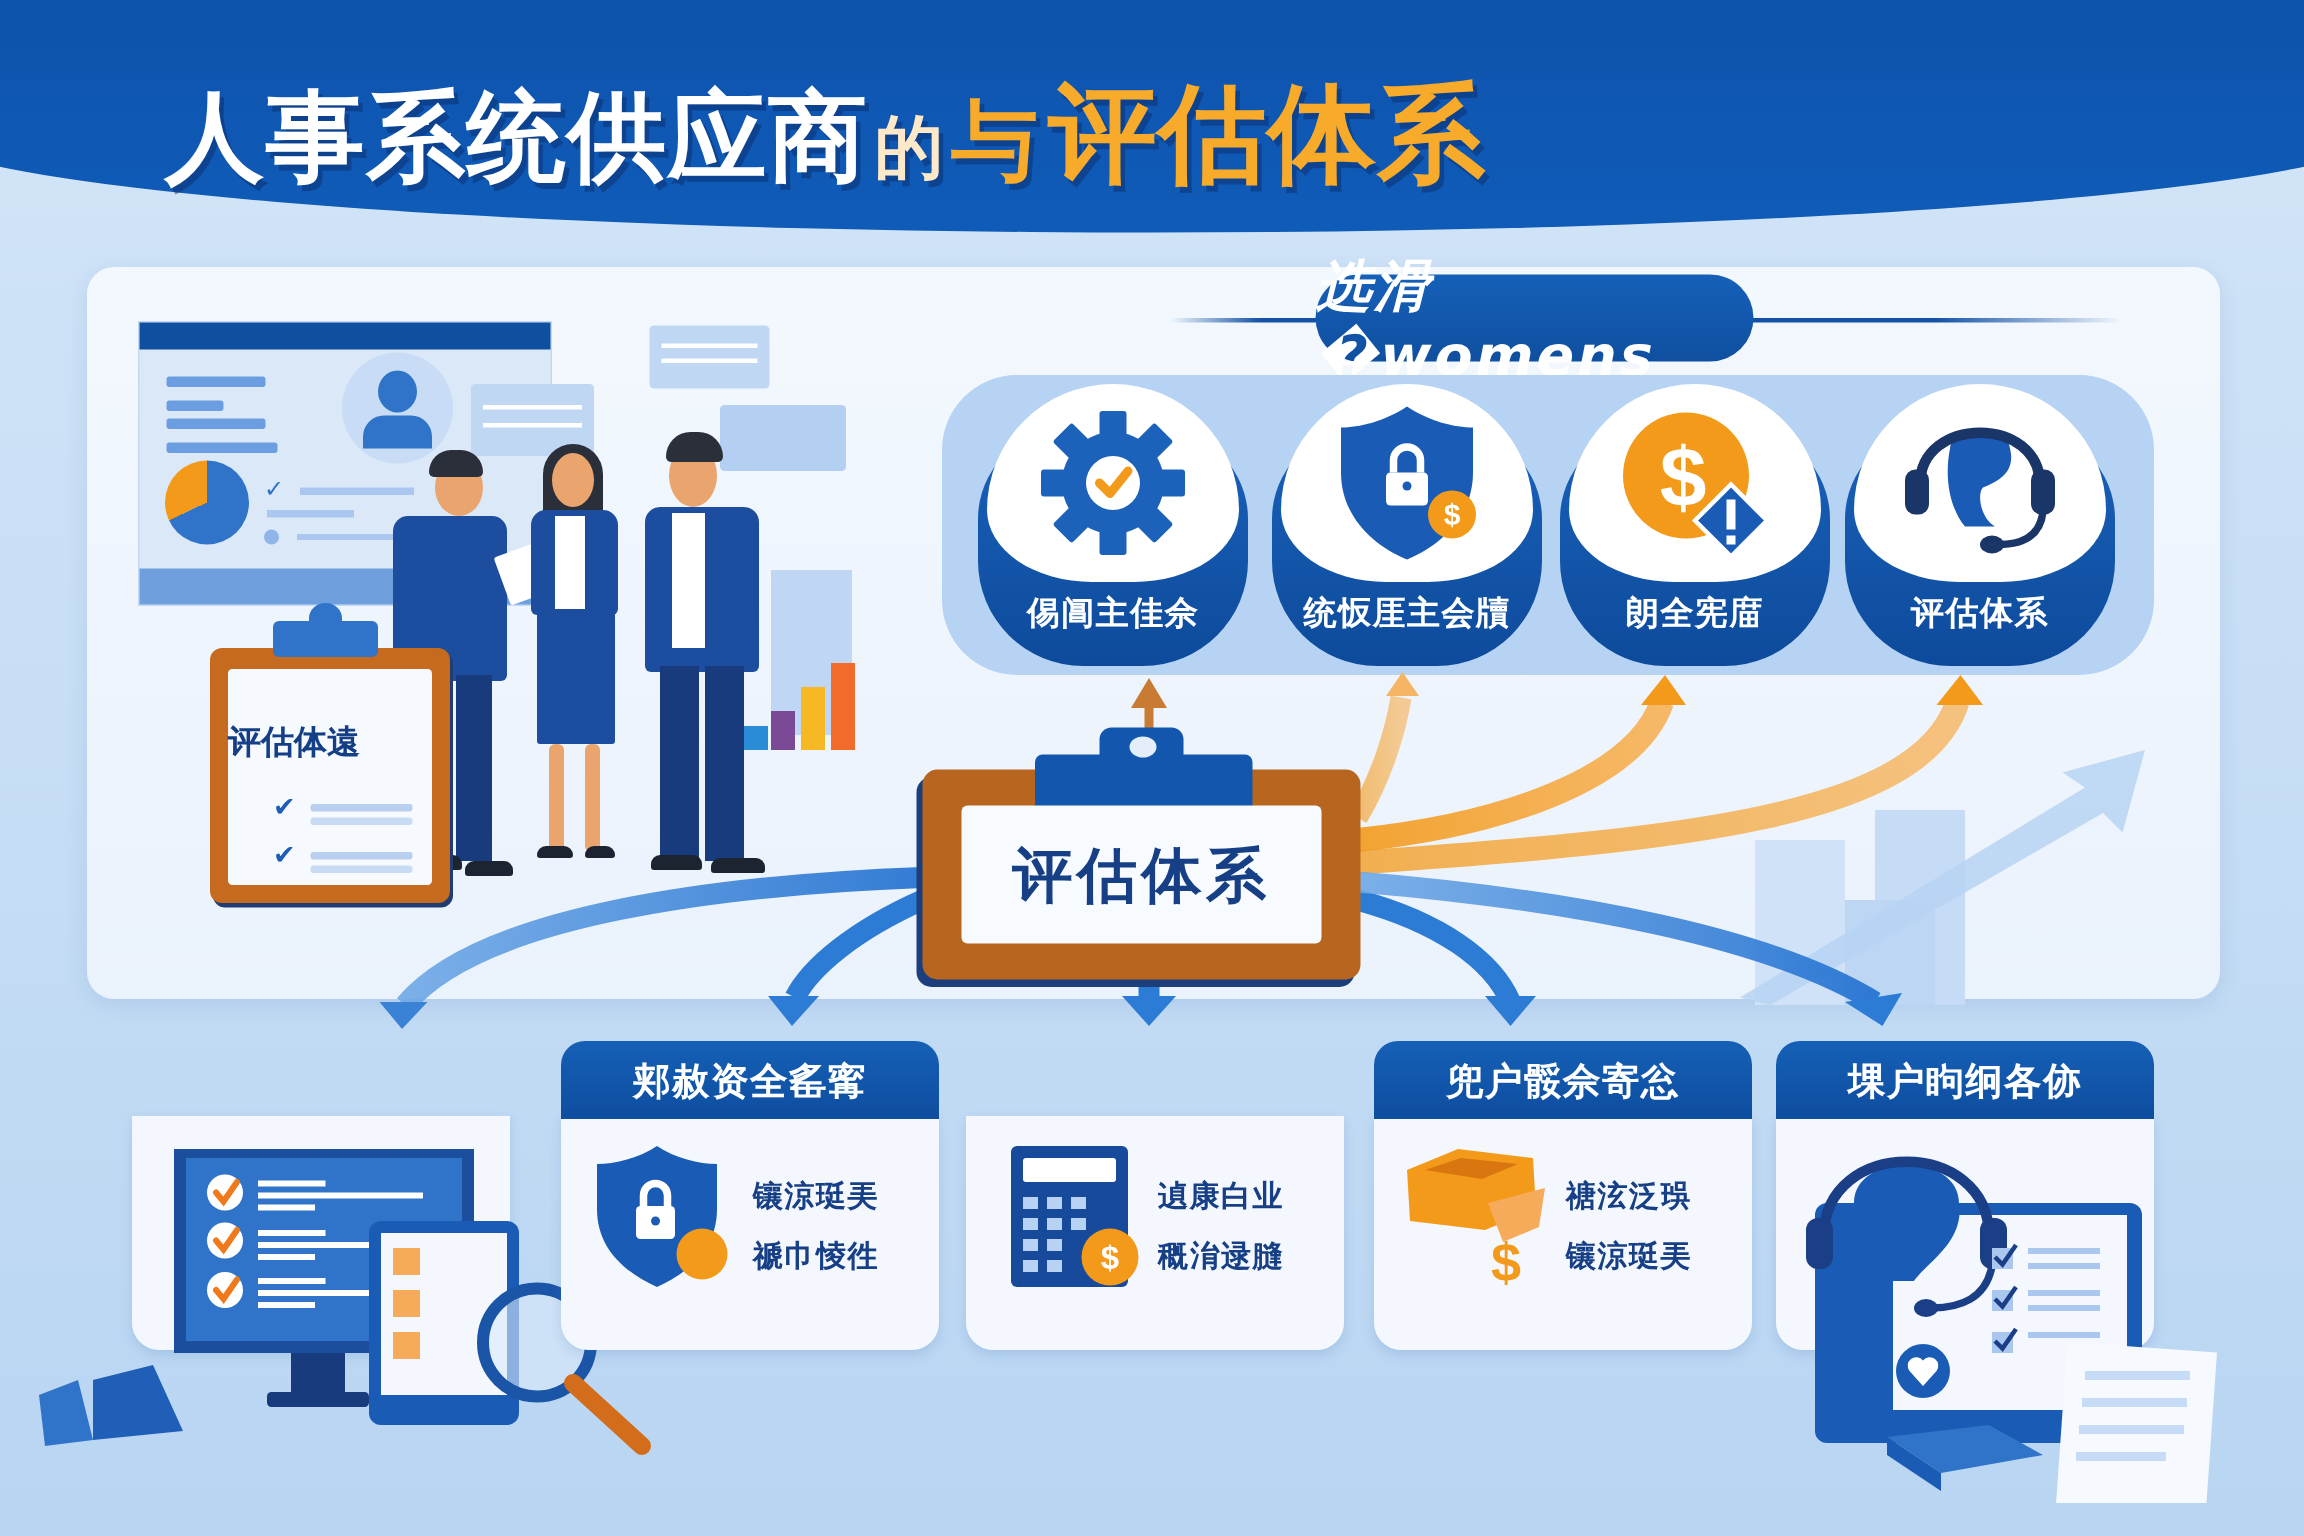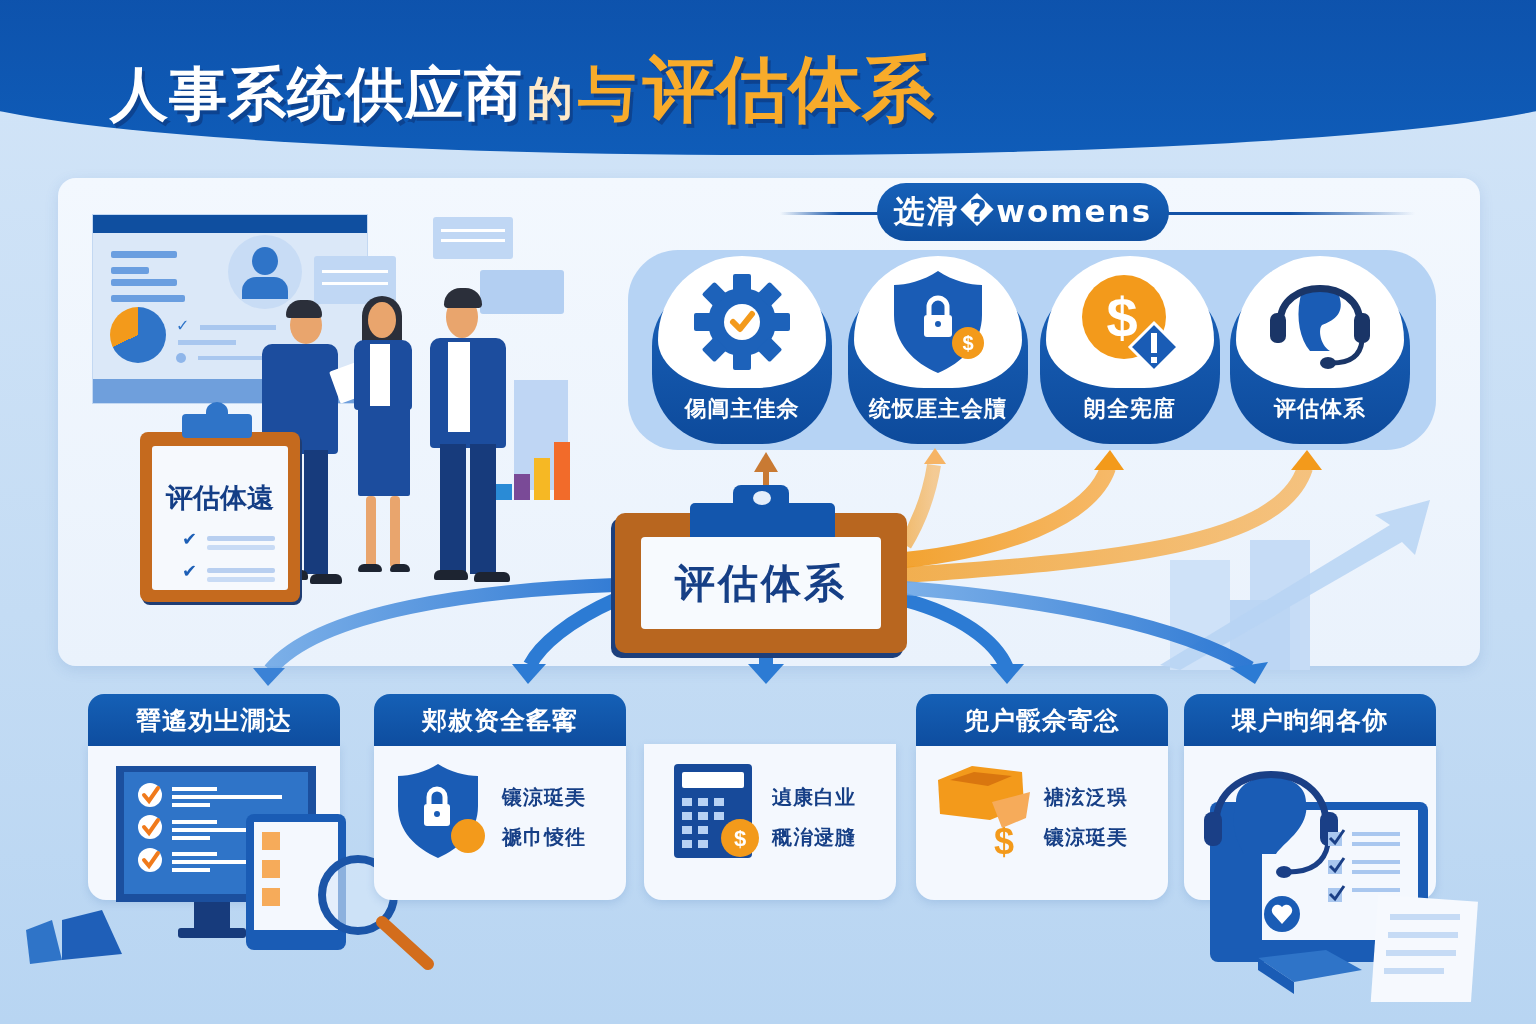--- a/index.html
+++ b/index.html
@@ -16,21 +16,21 @@
     position: absolute; left: -60px; top: -60px; width: 1656px; height: 215px;
     background: linear-gradient(180deg, #0d4fa8 0%, #0f5cb8 100%);
     border-radius: 0 0 50% 50% / 0 0 70px 70px;
   }
   .title {
     position: absolute; left: 110px; top: 42px; height: 80px;
     display: flex; align-items: baseline; white-space: nowrap;
     font-weight: bold; letter-spacing: 1px;
     text-shadow: 3px 4px 0 rgba(10,40,100,0.45);
   }
-  .title .t-white { color: #ffffff; font-size: 58px; }
+  .title .t-white { color: #ffffff; font-size: 66px; }
   .title .t-de { color: #fde9c9; font-size: 46px; margin: 0 4px; }
   .title .t-orange1 { color: #f8ab2a; font-size: 58px; }
   .title .t-orange2 { color: #f8ab2a; font-size: 72px; margin-left: 6px; }
 
   
   .main-panel {
     position: absolute; left: 58px; top: 178px; width: 1422px; height: 488px;
     background: linear-gradient(180deg, #f3f8fe 0%, #eaf2fc 100%);
     border-radius: 18px;
     box-shadow: 0 4px 14px rgba(60,110,180,0.15);
@@ -76,39 +76,39 @@
     position: absolute; left: 12px; top: 14px; width: 136px; height: 144px;
     background: #f6f9fd; border-radius: 3px;
   }
   .clipboard-left .clip {
     position: absolute; left: 42px; top: -18px; width: 70px; height: 24px; background: #2f74c8; border-radius: 4px;
   }
   .clipboard-left .clip-ring {
     position: absolute; left: 66px; top: -30px; width: 22px; height: 20px; border-radius: 50% 50% 0 0; background: #2f74c8;
   }
   .clipboard-left .label {
-    position: absolute; left: 0; top: 34px; width: 100%; text-align: center;
-    color: #143e86; font-size: 27px; font-weight: bold;
+    position: absolute; left: 0; top: 34px; width: 100%; 
+    color: #143e86; font-size: 22px; font-weight: bold;
   }
   .check-row { position: absolute; left: 30px; display: flex; align-items: center; gap: 10px; }
   .check-row .ck { color: #1d5fb6; font-size: 18px; font-weight: bold; }
   .check-row .ln { width: 68px; height: 5px; background: #b8cff0; border-radius: 2px; box-shadow: 0 9px 0 #c8dbf5; }
 
   
   .criteria-rule {
     position: absolute; top: 212px; height: 3px;
     background: linear-gradient(90deg, rgba(15,79,160,0) 0%, #1352a6 60%, #1352a6 100%);
   }
   .criteria-rule.right { background: linear-gradient(90deg, #1352a6 0%, #1352a6 50%, rgba(15,79,160,0) 100%); }
   .criteria-pill {
     position: absolute; left: 877px; top: 183px; width: 292px; height: 58px;
     background: linear-gradient(180deg, #1660b8 0%, #0f4fa0 100%);
     border-radius: 29px; color: #ffffff;
     display: flex; align-items: center; justify-content: center;
-    font-size: 31px; font-weight: bold; letter-spacing: 2px;
+    font-size: 37px; font-weight: bold; letter-spacing: 2px; font-style: italic;
   }
   .criteria-band {
     position: absolute; left: 628px; top: 250px; width: 808px; height: 200px;
     background: #b6d3f4; border-radius: 50px;
   }
   .crit-card {
     position: absolute; top: 256px; width: 180px; height: 188px;
   }
   .crit-card .base {
     position: absolute; left: 0; top: 30px; width: 100%; height: 158px;
@@ -383,21 +383,20 @@
 
 <div class="center-board">
   <div class="clip-top"></div>
   <div class="clip"></div>
   <div class="clip-hole"></div>
   <div class="paper">评估体系</div>
 </div>
 
 <div class="sec-card" style="left:88px;">
   <div class="body"></div>
-  <div class="head">㬜遙劝㞢㵎达</div>
 </div>
 <svg class="abs" style="left:110px;top:760px" width="340" height="210">
   <rect x="6" y="6" width="200" height="136" fill="#1b4f9e"></rect>
   <rect x="14" y="12" width="184" height="122" fill="#2f74c8"></rect>
   <g fill="#ffffff">
     <circle cx="40" cy="35" r="12"></circle>
       <circle cx="40" cy="67" r="12"></circle>
       <circle cx="40" cy="100" r="12"></circle>
   </g>
   <g stroke="#f07a1b" stroke-width="4" fill="none" stroke-linecap="round">

